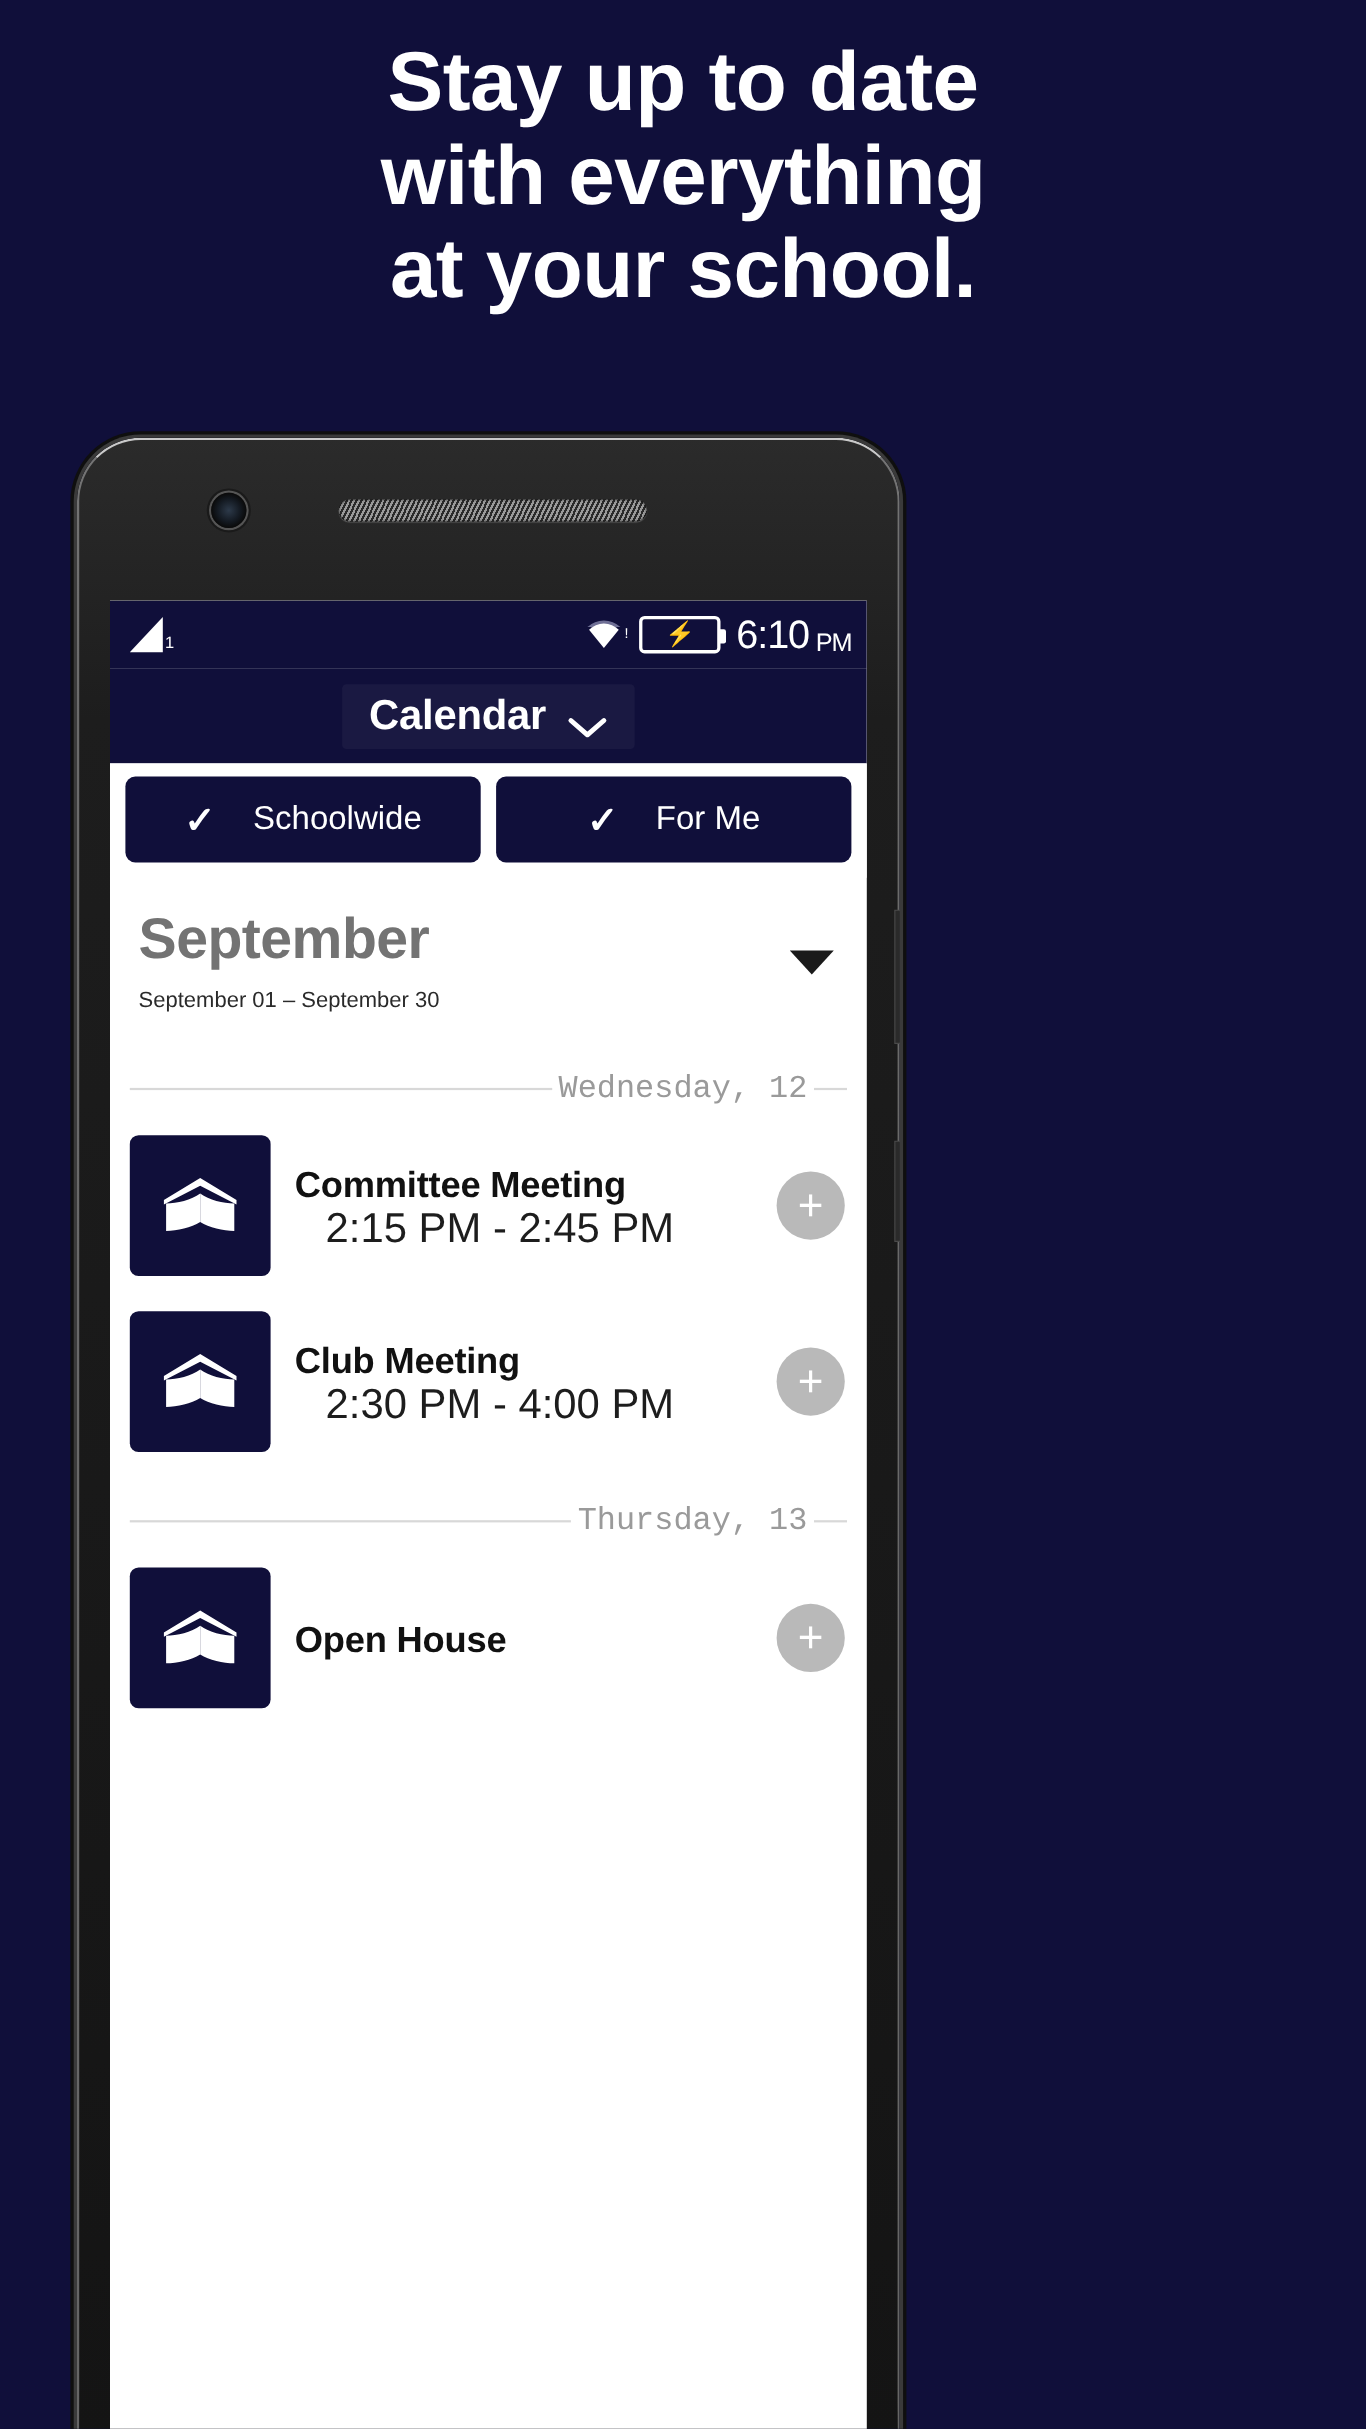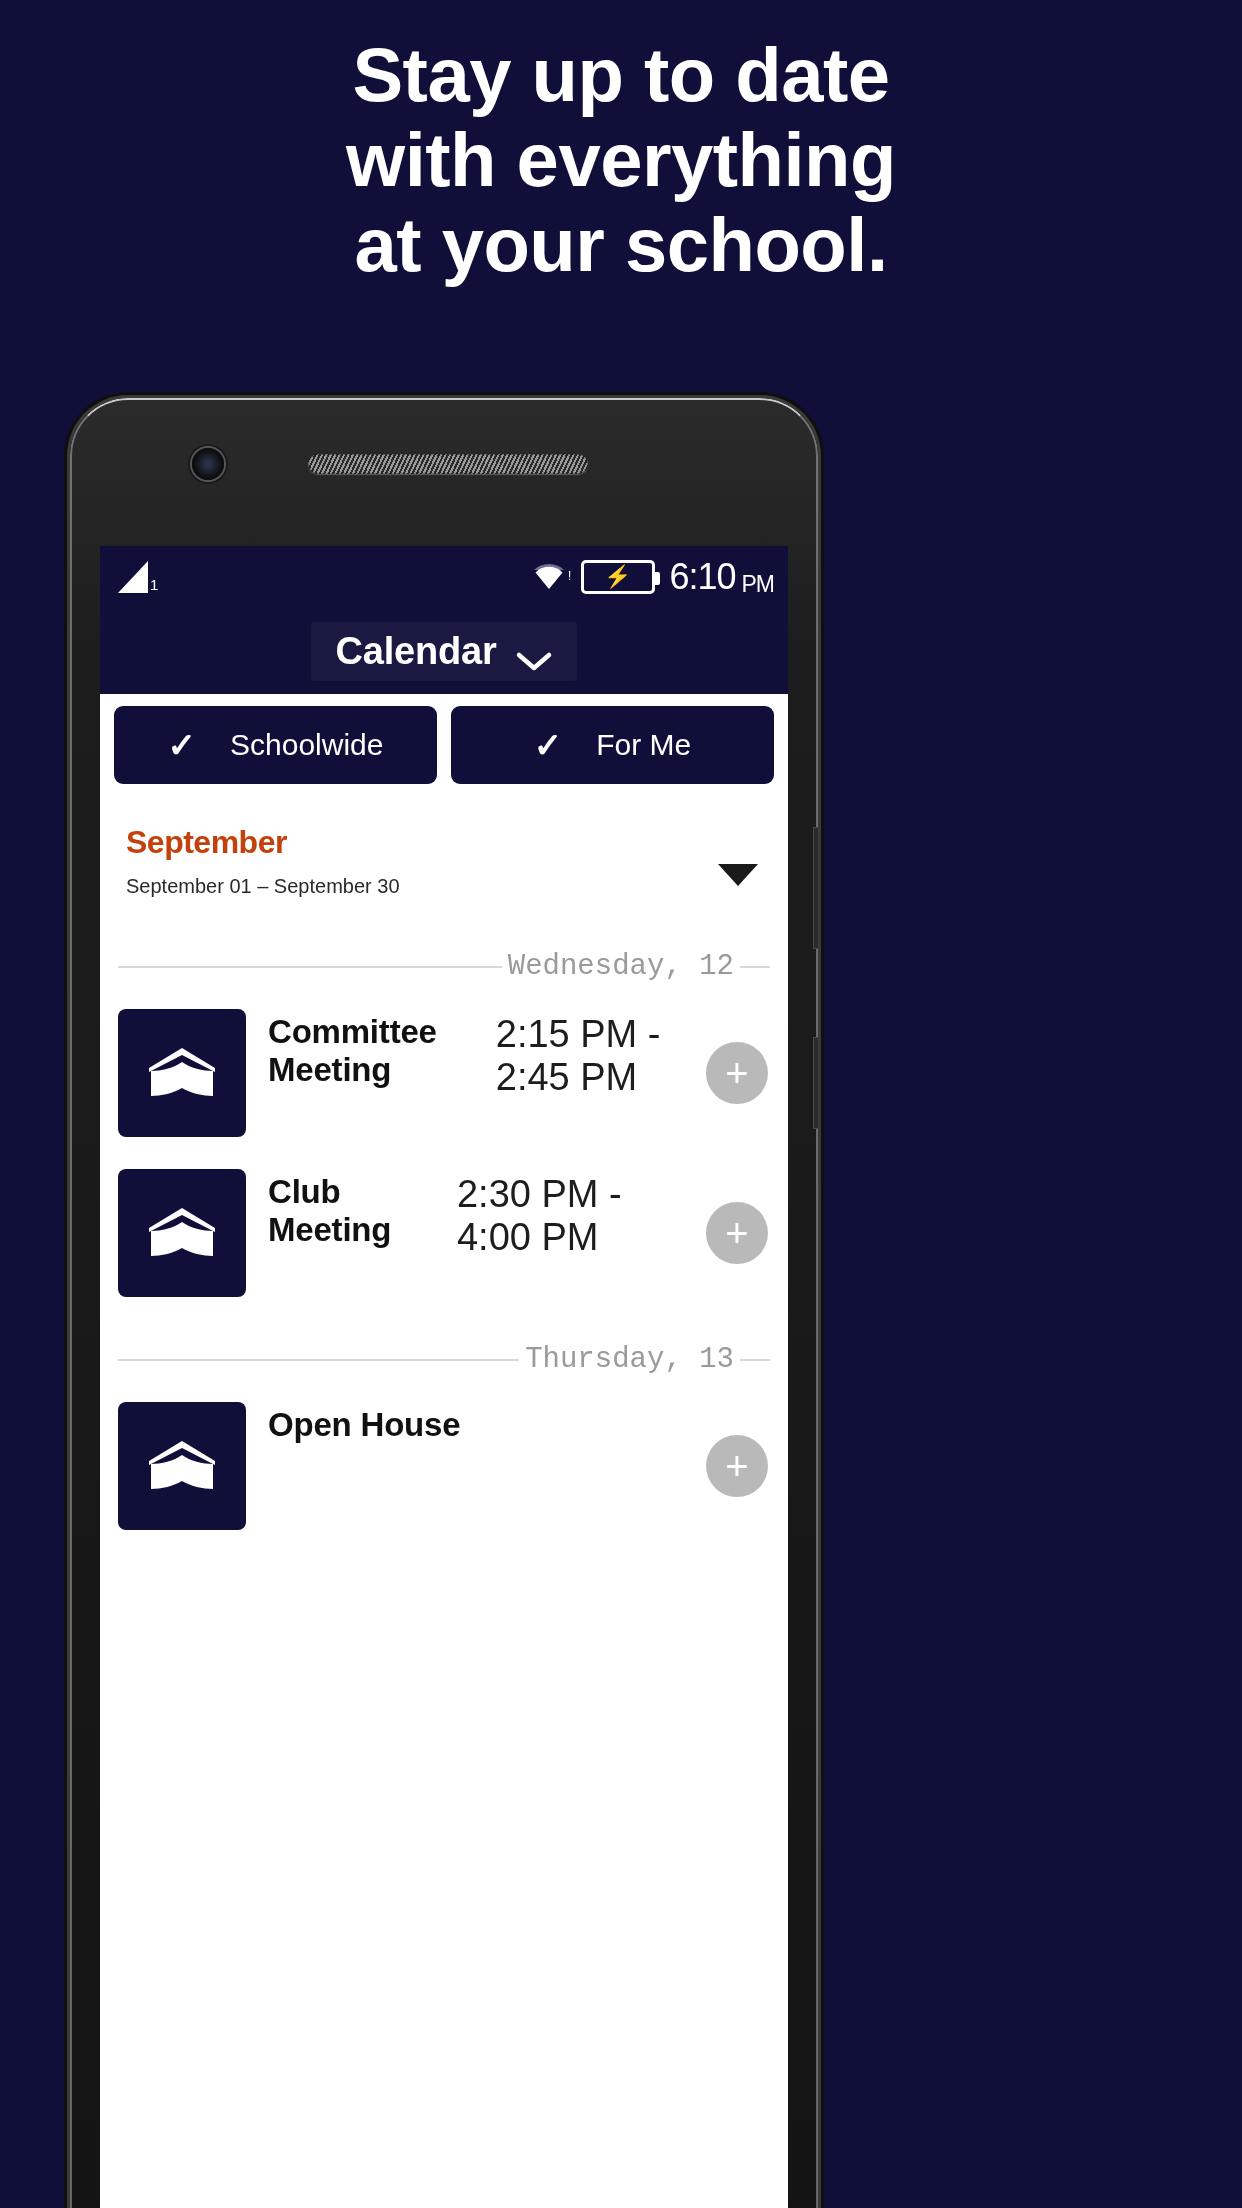--- a/index.html
+++ b/index.html
@@ -144,21 +144,21 @@
     font-size:30px;
   }
   .chip .check { font-size:34px; font-weight:bold; }
   .chip-label { white-space:nowrap; }
 
   
   .month-header {
     padding:26px 26px 4px 26px;
     position:relative;
   }
-  .month-title { font-size:32px; font-weight:bold; color:#c2410c; letter-spacing:-0.5px; }
+  .month-title { font-size:52px; font-weight:bold; color:#737373; letter-spacing:-0.5px; }
   .month-range { font-size:20px; color:#2a2a2a; margin-top:14px; }
   .caret {
     position:absolute; right:30px; top:66px;
     width:0; height:0;
     border-left:20px solid transparent;
     border-right:20px solid transparent;
     border-top:22px solid #1a1a1a;
   }
 
   
@@ -183,21 +183,21 @@
   .event-thumb {
     flex:0 0 auto;
     width:128px; height:128px;
     background:#100f3a;
     border-radius:8px;
     display:flex; align-items:center; justify-content:center;
   }
   .event-body {
     flex:1 1 auto;
     padding:4px 0 0 22px;
-    display:flex; flex-direction:row; justify-content:space-between;
+    display:flex; flex-direction:column; justify-content:center;
     min-height:128px;
   }
   .event-title { font-size:33px; font-weight:bold; color:#111; letter-spacing:-0.2px; }
   .event-time { font-size:38px; color:#1d1d1d;margin-left:28px; }
   .add-btn {
     flex:0 0 auto;
     align-self:center;
     width:62px; height:62px; border-radius:50%;
     background:#b9b9b9;
     color:#ffffff;

